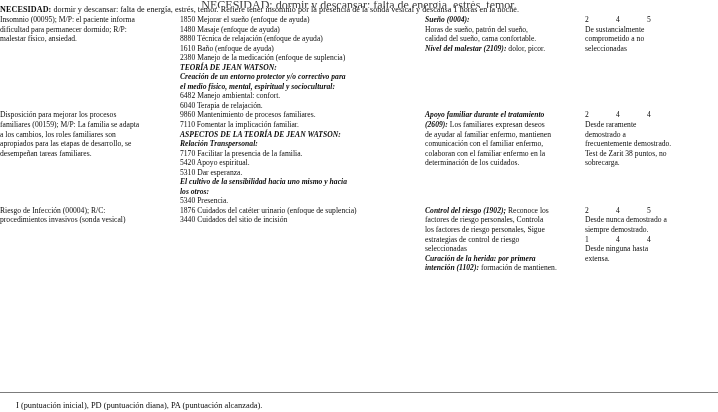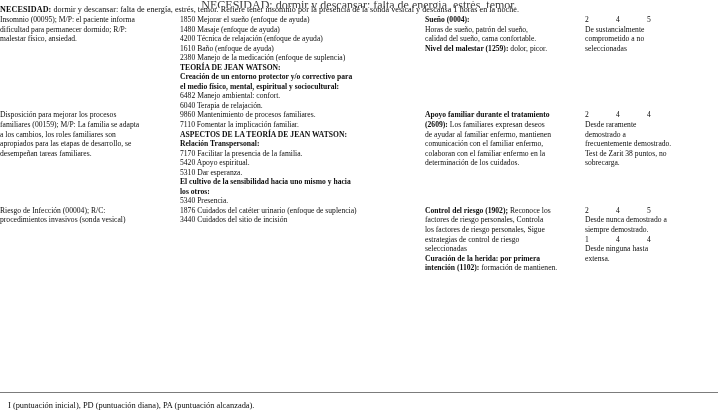--- a/index.html
+++ b/index.html
@@ -70,37 +70,37 @@
     font-size: 7.6px;
     line-height: 9.55px;
     letter-spacing: 0.01px;
   }
   .c1 { width: 180px; padding-left: 7px; }
   .c2 { width: 245px; }
   .c3 { width: 160px; }
   .c4 { width: 133px; padding-left: 0; }
 
   .line { display: block; white-space: pre-wrap; }
-  .b { font-weight: bold; }
+  .b { font-weight: bold; font-style: italic; }
 
   
   .scores {
     display: block;
     white-space: pre;
     letter-spacing: 0.01px;
   }
   .sc-n { display: inline-block; width: 31px; }
 
   
   .footer {
     position: absolute;
     left: 0;
     bottom: 6px;
     width: 718px;
-    padding-left: 8px;
+    padding-left: 16px;
     box-sizing: border-box;
     font-size: 8.4px;
     line-height: 11px;
   }
   .footer-rule {
     position: absolute;
     left: 0;
     bottom: 24px;
     width: 718px;
     height: 0;
@@ -130,34 +130,34 @@
       </tr>
       <tr>
         <td class="row-cell c1">
           <span class="line">Insomnio (00095); M/P: el paciente informa</span>
           <span class="line">dificultad para permanecer dormido; R/P:</span>
           <span class="line">malestar físico, ansiedad.</span>
         </td>
         <td class="row-cell c2">
           <span class="line">1850 Mejorar el sueño (enfoque de ayuda)</span>
           <span class="line">1480 Masaje (enfoque de ayuda)</span>
-          <span class="line">4200 Técnica de relajación (enfoque de ayuda)</span>
+          <span class="line">8880 Técnica de relajación (enfoque de ayuda)</span>
           <span class="line">1610 Baño (enfoque de ayuda)</span>
           <span class="line">2380 Manejo de la medicación (enfoque de suplencia)</span>
           <span class="line b">TEORÍA DE JEAN WATSON:</span>
           <span class="line b">Creación de un entorno protector y/o correctivo para</span>
           <span class="line b">el medio físico, mental, espiritual y sociocultural:</span>
           <span class="line">6482 Manejo ambiental: confort.</span>
           <span class="line">6040 Terapia de relajación.</span>
         </td>
         <td class="row-cell c3">
           <span class="line b">Sueño (0004):</span>
           <span class="line">Horas de sueño, patrón del sueño,</span>
           <span class="line">calidad del sueño, cama confortable.</span>
-          <span class="line"><span class="b">Nivel del malestar (1259):</span><span> dolor, picor.</span></span>
+          <span class="line"><span class="b">Nivel del malestar (2109):</span><span> dolor, picor.</span></span>
         </td>
         <td class="row-cell c4">
           <span class="scores"><span class="sc-n">2</span><span class="sc-n">4</span><span class="sc-n">5</span></span>
           <span class="line">De sustancialmente</span>
           <span class="line">comprometido a no</span>
           <span class="line">seleccionadas</span>
         </td>
       </tr>
 
       <tr>

